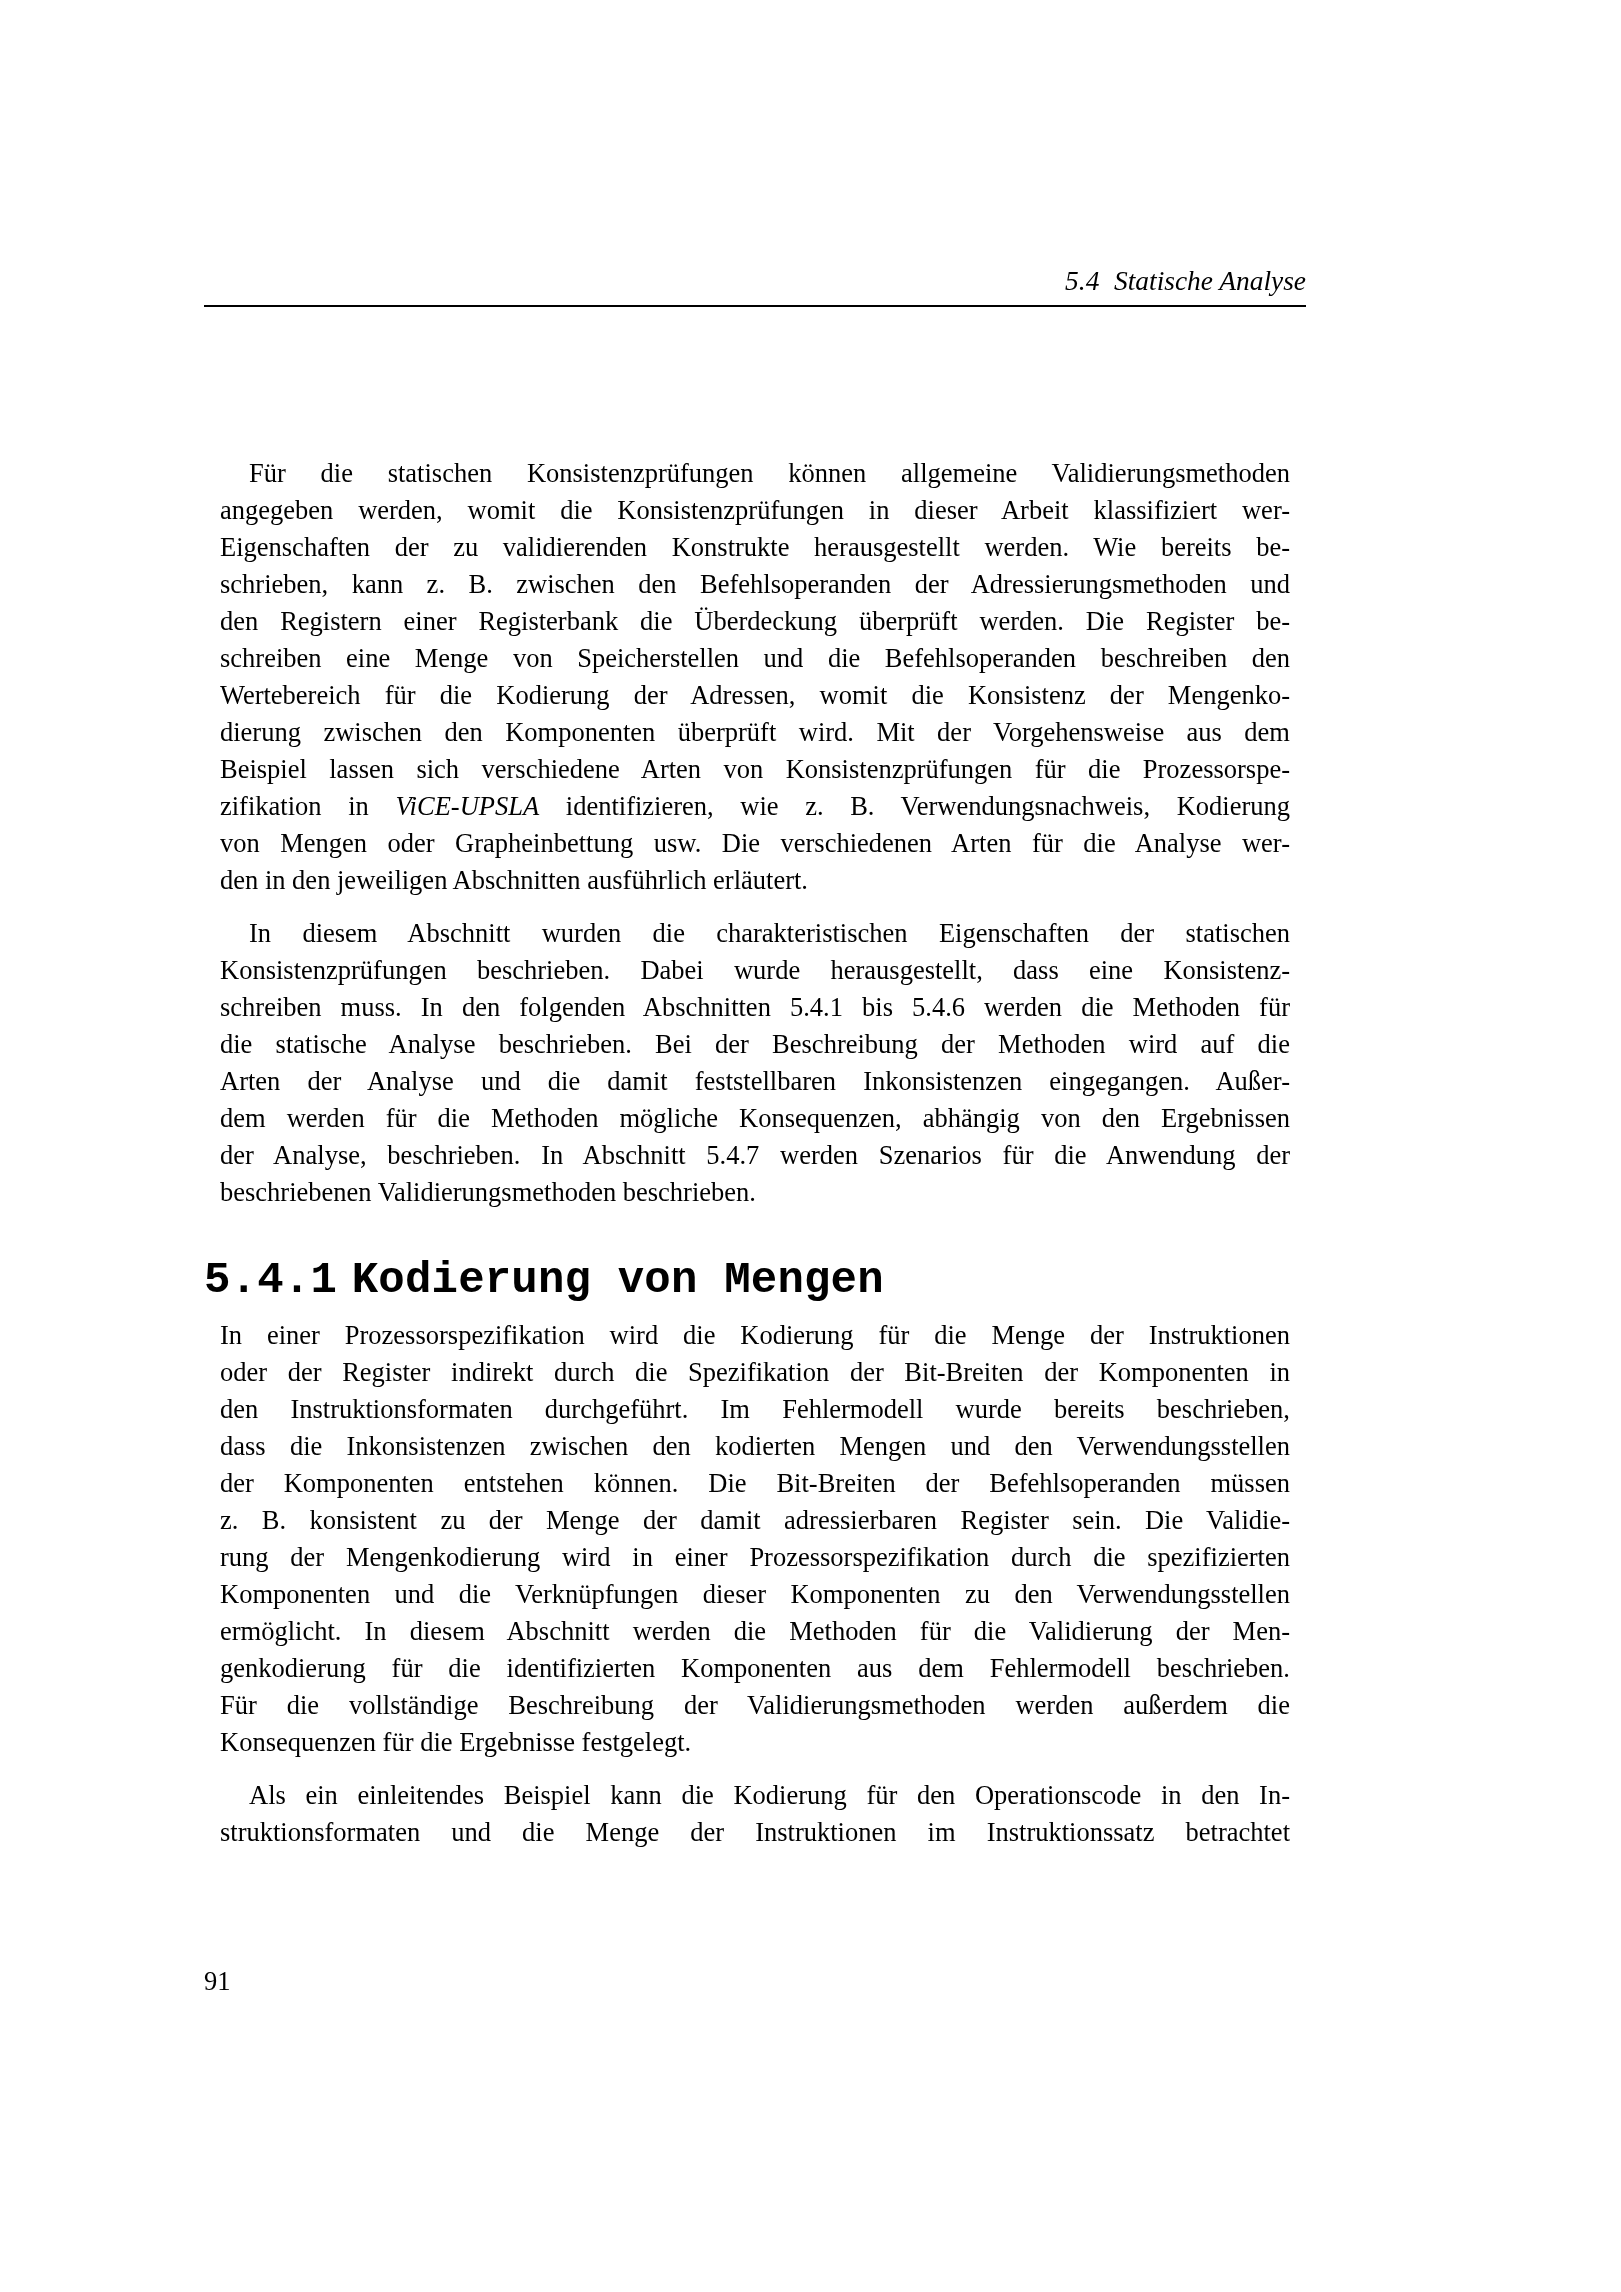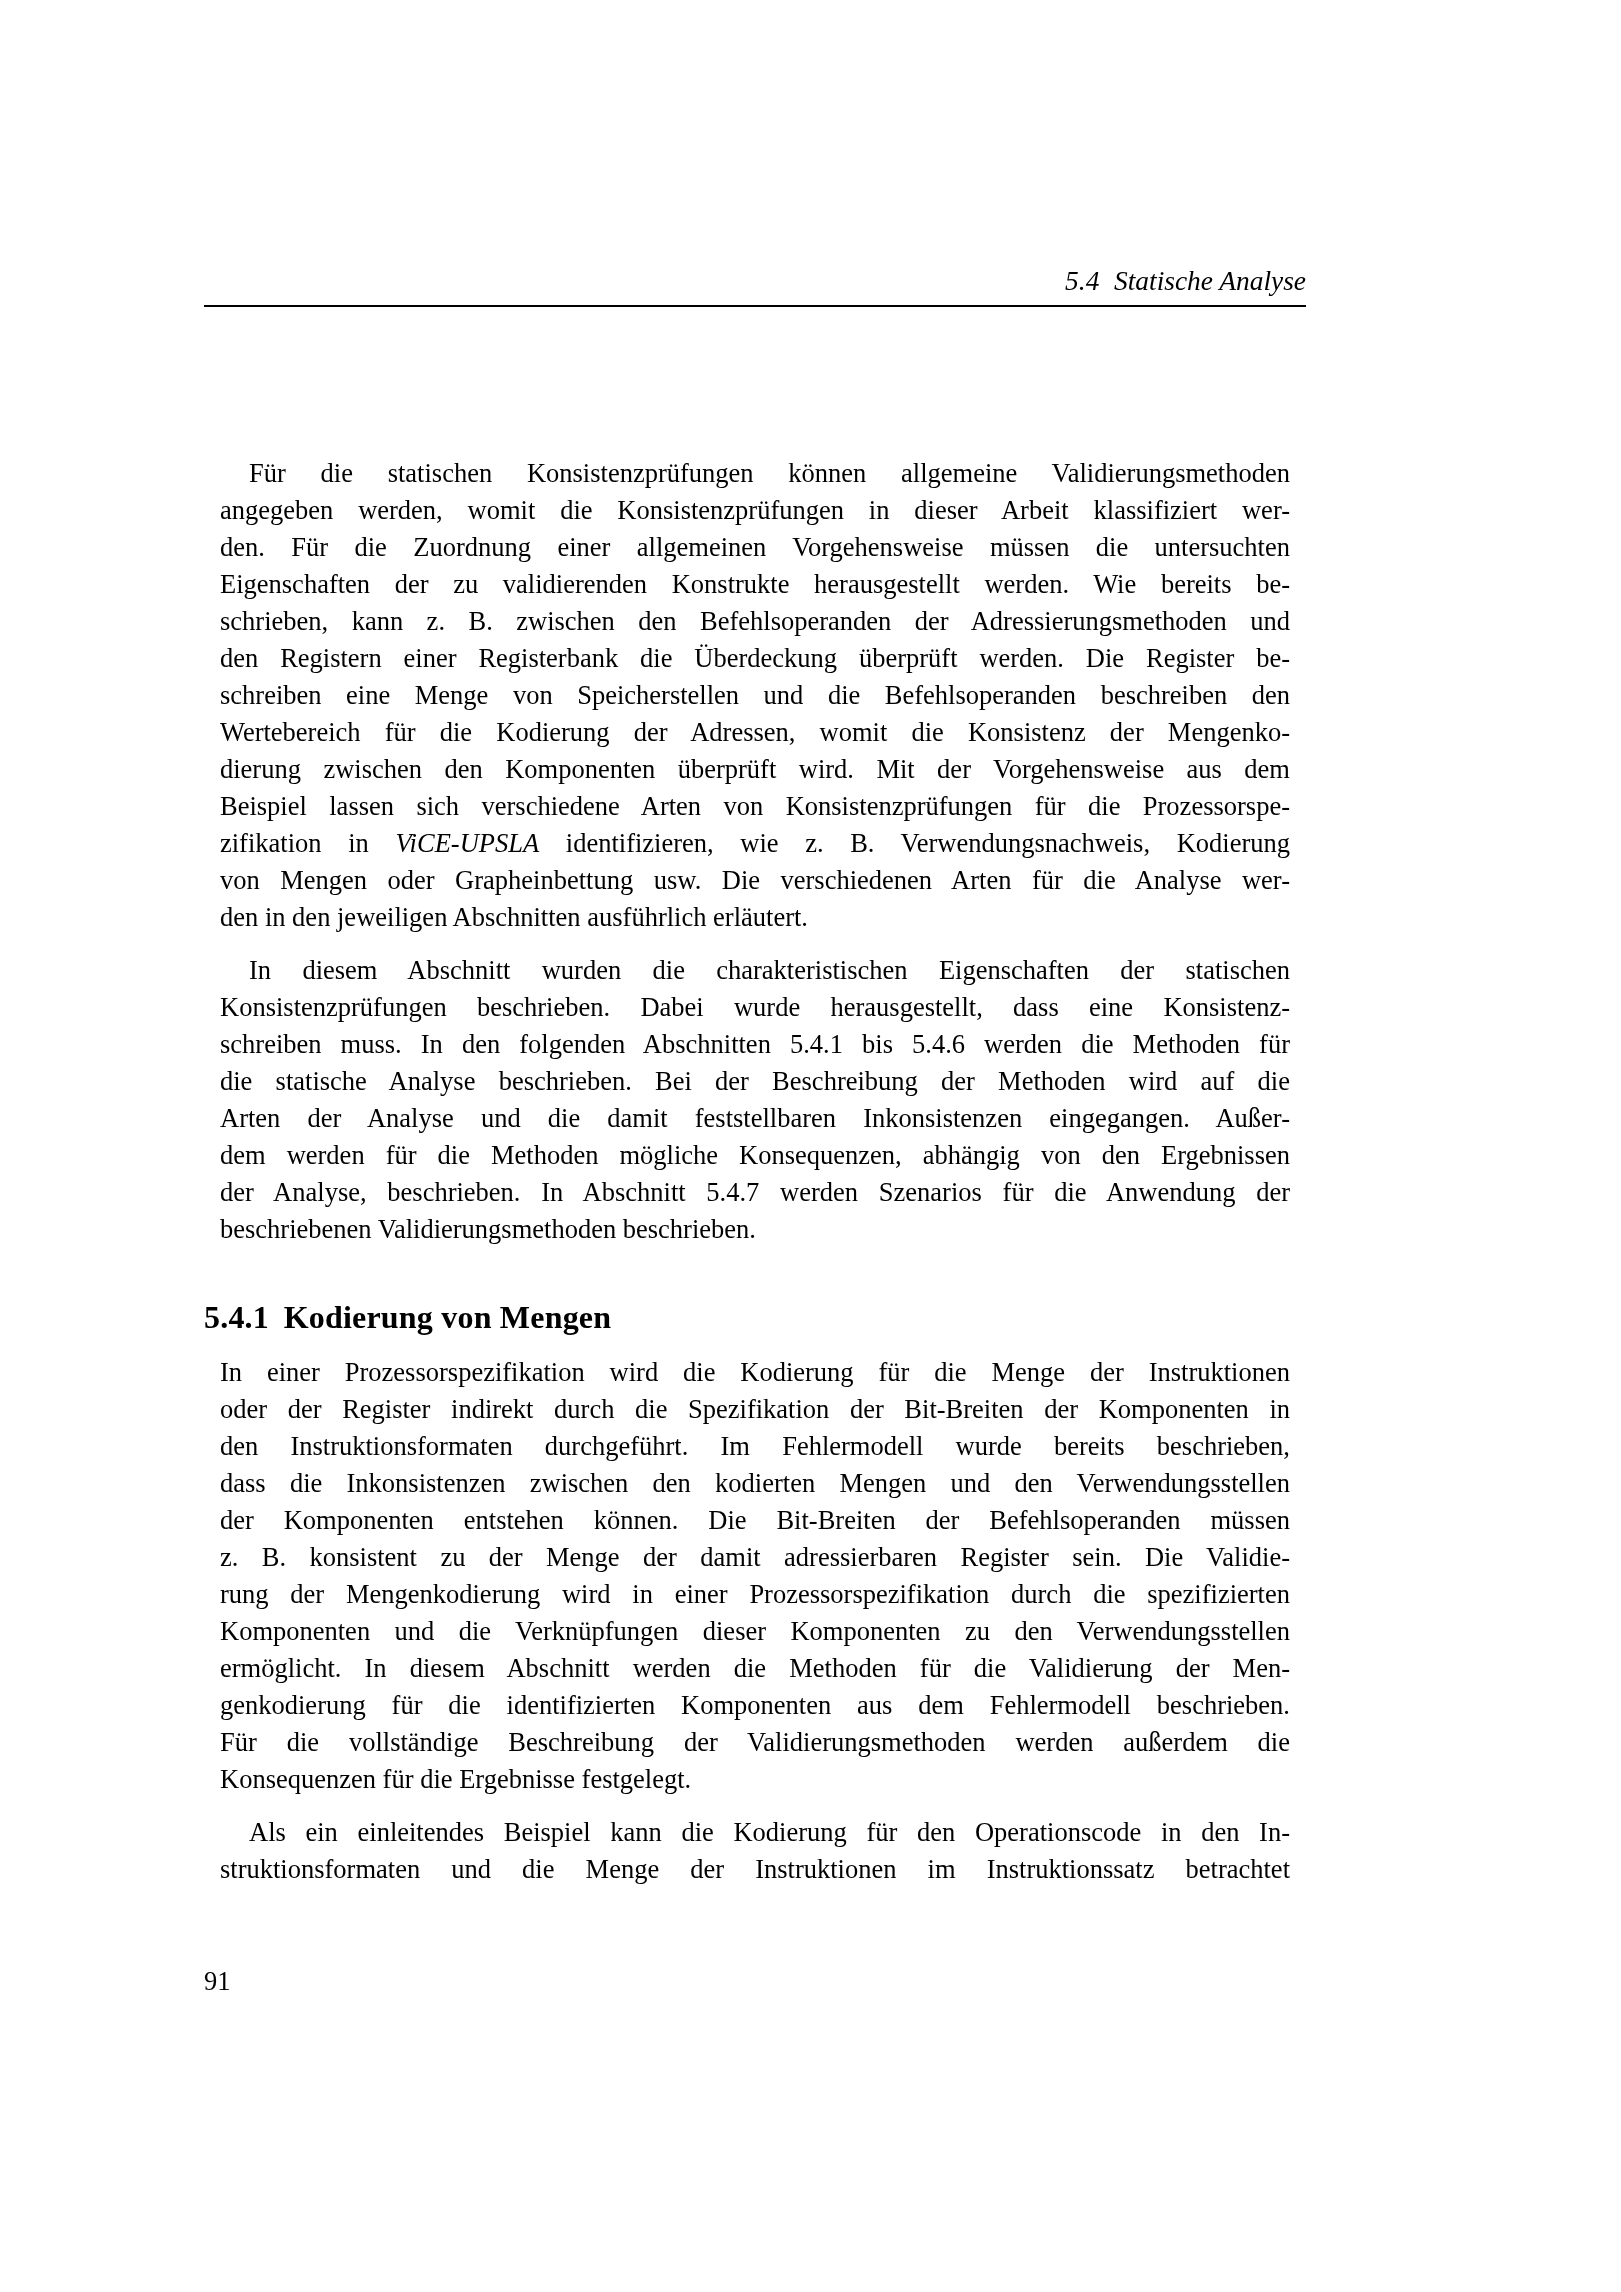--- a/index.html
+++ b/index.html
@@ -49,23 +49,23 @@
   .line {
     text-align: justify;
     text-align-last: justify;
   }
   .line.last { text-align-last: left; }
   .line.indent { text-indent: 29px; }
   .it { font-style: italic; }
   .section-heading {
     margin-top: 49px;
     margin-bottom: 10px;
-    font-family: Liberation Serif, serif;
+    font-family: Liberation Mono, monospace;
     font-weight: bold;
-    font-size: 32px;
+    font-size: 44px;
     line-height: 41px;
     letter-spacing: 0.2px;
   }
   .section-heading .num { margin-right: 14.7px; }
   .page-number {
     position: absolute;
     top: 1966px;
     left: 204px;
     width: 1102px;
     font-size: 26.5px;
@@ -80,21 +80,20 @@
   <div class="running-header">
     <span class="sec-num">5.4</span><span>Statische Analyse</span>
   </div>
 
   <div class="header-rule"></div>
 
   <div class="document-body">
       <div class="para">
         <div class="line indent"><span>Für die statischen Konsistenzprüfungen können allgemeine Validierungsmethoden</span></div>
         <div class="line"><span>angegeben werden, womit die Konsistenzprüfungen in dieser Arbeit klassifiziert wer-</span></div>
-        <div class="line"><span>den. Für die Zuordnung einer allgemeinen Vorgehensweise müssen die untersuchten</span></div>
         <div class="line"><span>Eigenschaften der zu validierenden Konstrukte herausgestellt werden. Wie bereits be-</span></div>
         <div class="line"><span>schrieben, kann z. B. zwischen den Befehlsoperanden der Adressierungsmethoden und</span></div>
         <div class="line"><span>den Registern einer Registerbank die Überdeckung überprüft werden. Die Register be-</span></div>
         <div class="line"><span>schreiben eine Menge von Speicherstellen und die Befehlsoperanden beschreiben den</span></div>
         <div class="line"><span>Wertebereich für die Kodierung der Adressen, womit die Konsistenz der Mengenko-</span></div>
         <div class="line"><span>dierung zwischen den Komponenten überprüft wird. Mit der Vorgehensweise aus dem</span></div>
         <div class="line"><span>Beispiel lassen sich verschiedene Arten von Konsistenzprüfungen für die Prozessorspe-</span></div>
         <div class="line"><span>zifikation in </span><span class="it">ViCE-UPSLA</span><span> identifizieren, wie z. B. Verwendungsnachweis, Kodierung</span></div>
         <div class="line"><span>von Mengen oder Grapheinbettung usw. Die verschiedenen Arten für die Analyse wer-</span></div>
         <div class="line last"><span>den in den jeweiligen Abschnitten ausführlich erläutert.</span></div>

